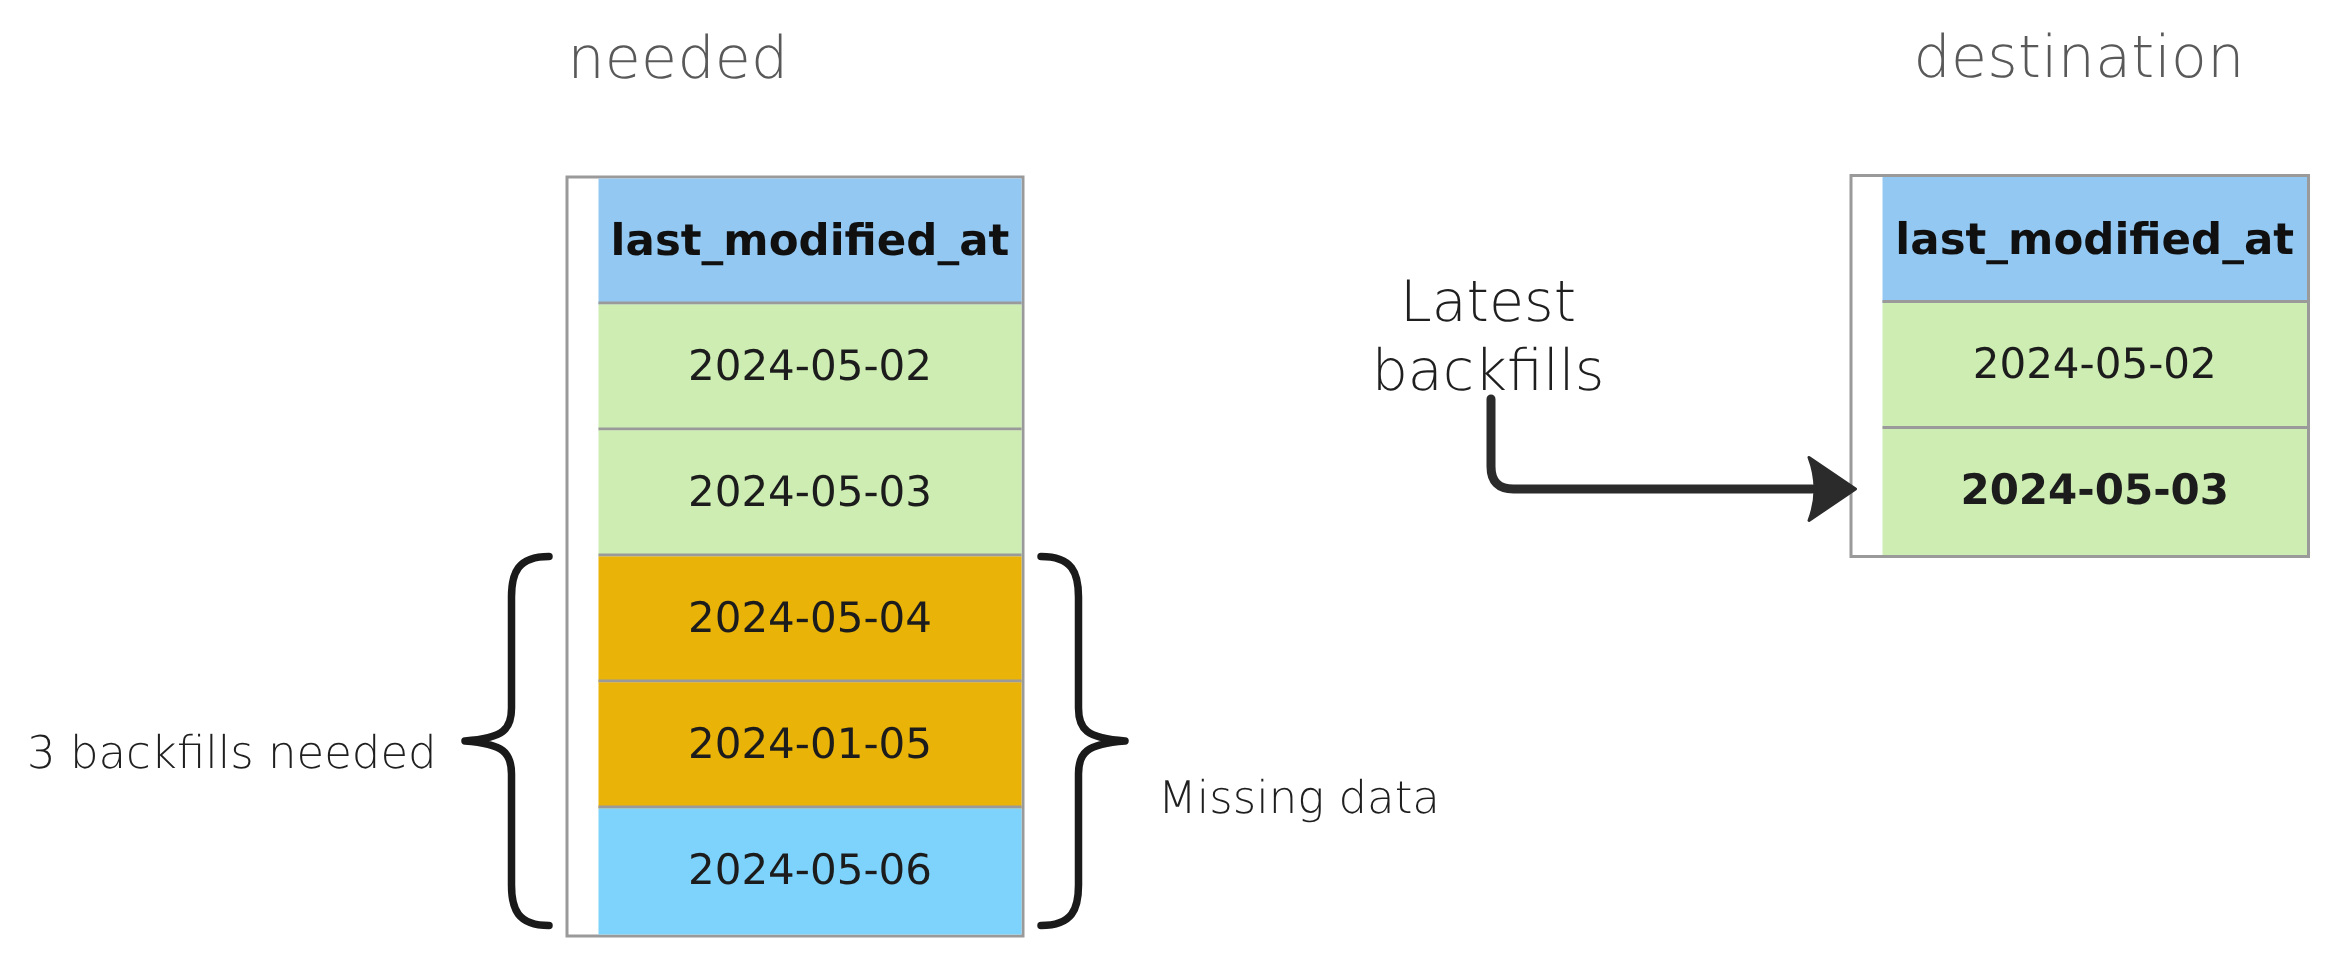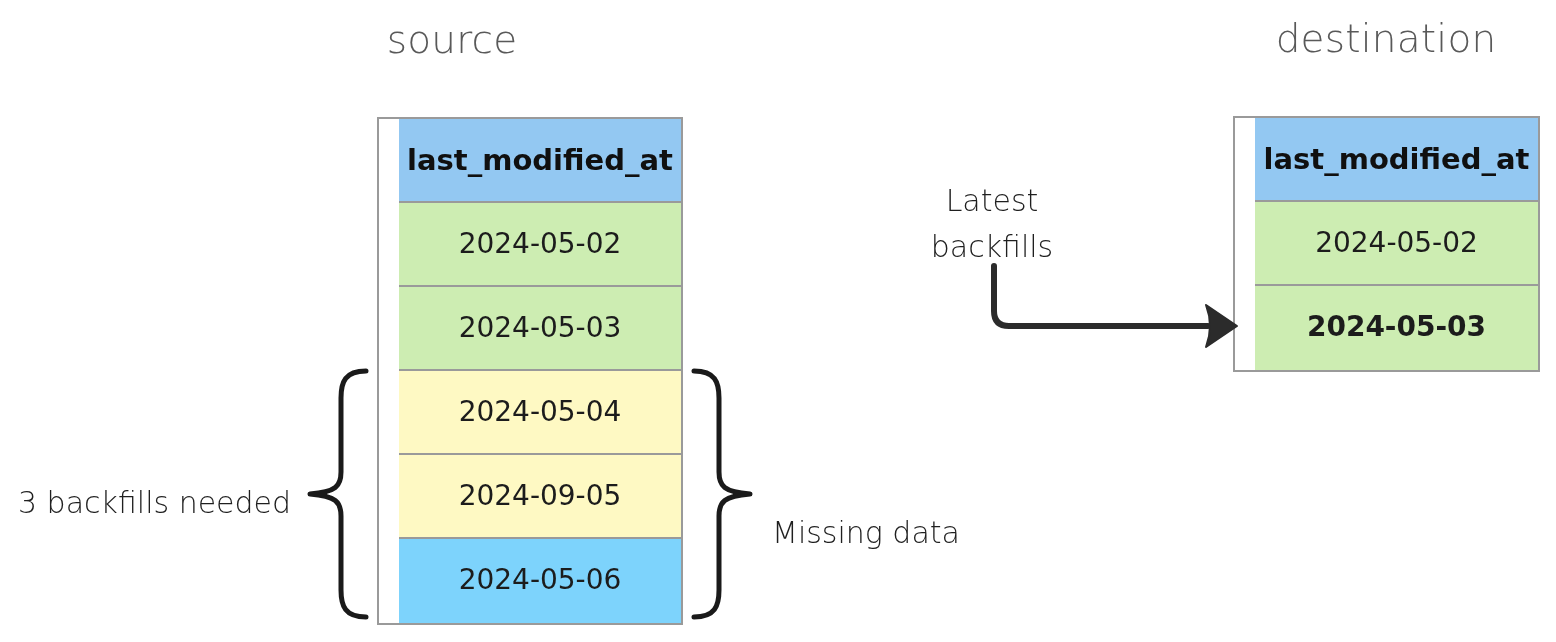--- a/index.html
+++ b/index.html
@@ -55,71 +55,71 @@
   }
   .cell:last-child { border-bottom: none; }
 
   .cell.header {
     background: #93c8f2;
     font-weight: bold;
     font-size: 29px;
     color: #101010;
   }
   .cell.green  { background: #cdedb2; }
-  .cell.red    { background: #fef9c3; }
+  .cell.red    { background: #eab308; }
   .cell.yellow { background: #7dd3fc; }
   .cell.bold   { font-weight: bold; }
 
   
   .annot {
     position: absolute;
     font-size: 30px;
     font-weight: 300;
     color: #1f1f1f;
     white-space: nowrap;
   }
   #label-backfills { left: 18px;  top: 485px; }
   #label-missing   { left: 772px; top: 477px; margin-top: 38px; }
 
   #label-latest {
     position: absolute;
     left: 872px;
     top: 178px;
     width: 240px;
     text-align: center;
-    font-size: 30px;
+    font-size: 38px;
     font-weight: 300;
     color: #1f1f1f;
     line-height: 46px;
   }
 
   
   #overlay {
     position: absolute;
     left: 0; top: 0;
     width: 1556px;
     height: 642px;
     pointer-events: none;
   }
 </style>
 </head>
 <body>
 
 <div id="canvas">
 
-  <div class="section-title" id="title-source">source</div>
+  <div class="section-title" id="title-source">needed</div>
 
   <div class="section-title" id="title-dest">destination</div>
 
   <div class="table" id="source-table">
     <div class="cell header">last_modified_at</div>
     <div class="cell green">2024-05-02</div>
     <div class="cell green">2024-05-03</div>
     <div class="cell red">2024-05-04</div>
-    <div class="cell red">2024-09-05</div>
+    <div class="cell red">2024-01-05</div>
     <div class="cell yellow">2024-05-06</div>
   </div>
 
   <div class="table" id="dest-table">
     <div class="cell header">last_modified_at</div>
     <div class="cell green">2024-05-02</div>
     <div class="cell green bold">2024-05-03</div>
   </div>
 
   <div class="annot" id="label-backfills">3 backfills needed</div>

